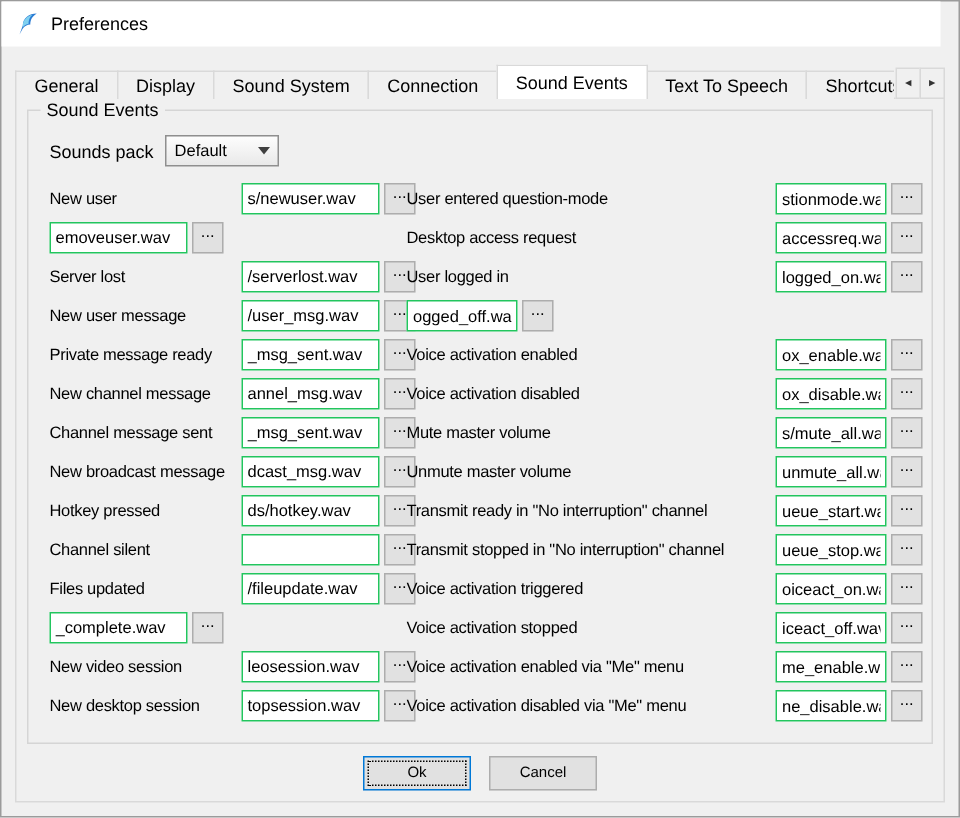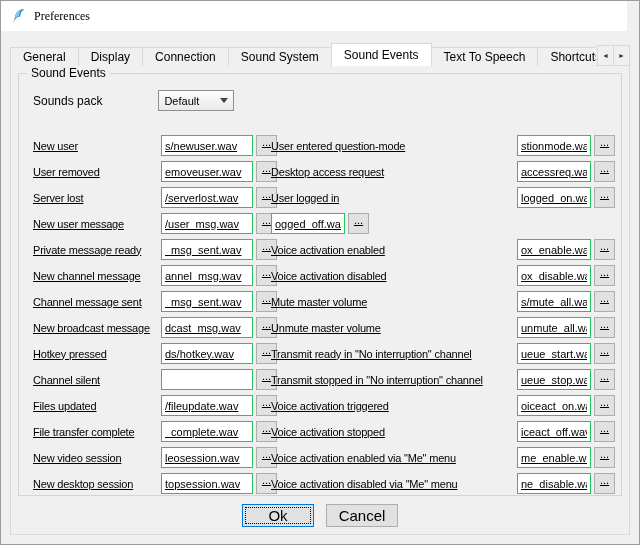--- a/index.html
+++ b/index.html
@@ -2,21 +2,21 @@
 <html><head>
 <meta charset="utf-8">
 <style>
   * { box-sizing: border-box; margin: 0; padding: 0; }
   html, body { width: 640px; height: 545px; overflow: hidden; }
   body { font-family: "Liberation Sans", "DejaVu Sans", sans-serif; font-size: 12px; color: #000; }
 
   .window { position: absolute; inset: 0; background: #f0f0f0; border: 1px solid #9b9b9b; }
 
   .titlebar { position: absolute; left: 0; top: 0; right: 12px; height: 30px; background: #ffffff;
-              display: flex; align-items: center; padding: 0 9px; gap: 8px; font-family: Liberation Serif, serif; }
+              display: flex; align-items: center; padding: 0 9px; gap: 8px; }
   .app-icon { width: 16px; height: 16px; flex: 0 0 auto; }
   .title { font-size: 12px; }
 
   .tabstrip { position: absolute; left: 9px; right: 9px; top: 42px; height: 23px;
               display: flex; align-items: flex-end; z-index: 2; }
   .tabs { flex: 1 1 auto; display: flex; align-items: flex-end; overflow: hidden; height: 23px; }
   .tab { flex: 0 0 auto; height: 19px; padding: 2px 12px 0 12px; background: #f0f0f0;
          border: 1px solid #d9d9d9; border-bottom: none; margin-right: -1px;
          white-space: nowrap; font-size: 12px; }
   .tab.active { height: 23px; padding-top: 4px; background: #ffffff; position: relative; z-index: 3; }
@@ -29,63 +29,63 @@
 
   .groupbox { position: absolute; left: 7px; right: 7px; top: 7px; bottom: 38px;
               border: 1px solid #d5d5d5; }
   .groupbox-legend { position: absolute; top: -8px; left: 8px; background: #f0f0f0;
                      padding: 0 4px; font-size: 12px; }
 
   .soundpack-row { position: absolute; left: 14px; top: 16px; height: 21px;
                    display: flex; align-items: center; gap: 8px; }
   .combo { width: 76px; height: 21px; background: linear-gradient(#fdfdfd, #e9e9e9);
            border: 1px solid #8f8f8f; display: flex; align-items: center;
-           justify-content: space-between; padding: 0 5px; font-size: 11px; margin-left: 48px; }
+           justify-content: space-between; padding: 0 5px; font-size: 11px; }
   .combo-arrow { width: 0; height: 0; border-left: 4px solid transparent;
                  border-right: 4px solid transparent; border-top: 5px solid #404040; }
 
-  .col { position: absolute; top: 61px; text-decoration: underline; }
+  .col { position: absolute; top: 48px; }
   .col-left  { left: 14px;  width: 244px; }
   .col-right { left: 252px; width: 344px; }
 
   .row { display: flex; align-items: center; height: 21px; margin-bottom: 5px; gap: 3px; }
   .lbl { flex: 1 1 auto; font-size: 11px; letter-spacing: -0.2px; white-space: nowrap;
          overflow: hidden; }
   .txt { flex: 0 0 auto; height: 21px; border: 1px solid #22c55e; background: #fff;
          font-family: "Liberation Sans", sans-serif; font-size: 11px; padding: 0 3px; }
   .col-left  .txt { width: 92px; }
   .col-right .txt { width: 74px; }
   .browse { flex: 0 0 auto; width: 21px; height: 21px; background: #e1e1e1;
             border: 1px solid #adadad; font-size: 11px; line-height: 11px; padding: 0 0 6px 0; }
 
   .dialog-buttons { position: absolute; left: 0; right: 0; bottom: 7px;
                     display: flex; justify-content: center; gap: 12px; }
   .btn { width: 72px; height: 23px; background: #e1e1e1; border: 1px solid #adadad;
-         font-family: "Liberation Sans", sans-serif; font-size: 15px; }
+         font-family: "Liberation Sans", sans-serif; font-size: 10px; }
   .btn.default { border: 1px solid #0078d7; outline: 1px dotted #000; outline-offset: -4px; }
 </style>
 </head>
 <body>
 
 <div class="window">
 
   <div class="titlebar">
     <svg class="app-icon" viewBox="0 0 16 16">
       <path d="M3 15 L5.2 9 C5.2 4 9.5 1 14.5 1 C11.2 3.2 10.2 5.4 10.2 8.4 C8.2 8.4 6.2 9.4 5 11.4 Z" fill="#2b7cd3"></path>
       <path d="M5.2 9 C5.2 5.5 8 2.6 11.6 1.8 C9.6 3.6 9 5.6 9 8 C7.6 8.2 6.2 8.8 5.2 10.2 Z" fill="#7fd0f0"></path>
     </svg>
     <span class="title">Preferences</span>
   </div>
 
   <div class="tabstrip">
     <div class="tabs">
         <div class="tab">General</div>
         <div class="tab">Display</div>
+        <div class="tab">Sound System</div>
         <div class="tab">Connection</div>
-        <div class="tab">Sound System</div>
         <div class="tab active">Sound Events</div>
         <div class="tab">Text To Speech</div>
         <div class="tab">Shortcuts</div>
       </div>
     <div class="tab-scroll">
       <button>◄</button>
       <button>►</button>
     </div>
   </div>
 
@@ -102,21 +102,20 @@
         </div>
       </div>
 
       <div class="col col-left">
           <div class="row">
             <span class="lbl">New user</span>
             <input class="txt" type="text" value="s/newuser.wav" style="">
             <button class="browse">...</button>
           </div>
           <div class="row">
-            <span class="lbl">User removed</span>
             <input class="txt" type="text" value="emoveuser.wav" style="">
             <button class="browse">...</button>
           </div>
           <div class="row">
             <span class="lbl">Server lost</span>
             <input class="txt" type="text" value="/serverlost.wav" style="">
             <button class="browse">...</button>
           </div>
           <div class="row">
             <span class="lbl">New user message</span>
@@ -152,21 +151,20 @@
             <span class="lbl">Channel silent</span>
             <input class="txt" type="text" style="">
             <button class="browse">...</button>
           </div>
           <div class="row">
             <span class="lbl">Files updated</span>
             <input class="txt" type="text" value="/fileupdate.wav" style="">
             <button class="browse">...</button>
           </div>
           <div class="row">
-            <span class="lbl">File transfer complete</span>
             <input class="txt" type="text" value="_complete.wav" style="">
             <button class="browse">...</button>
           </div>
           <div class="row">
             <span class="lbl">New video session</span>
             <input class="txt" type="text" value="leosession.wav" style="">
             <button class="browse">...</button>
           </div>
           <div class="row">
             <span class="lbl">New desktop session</span>

